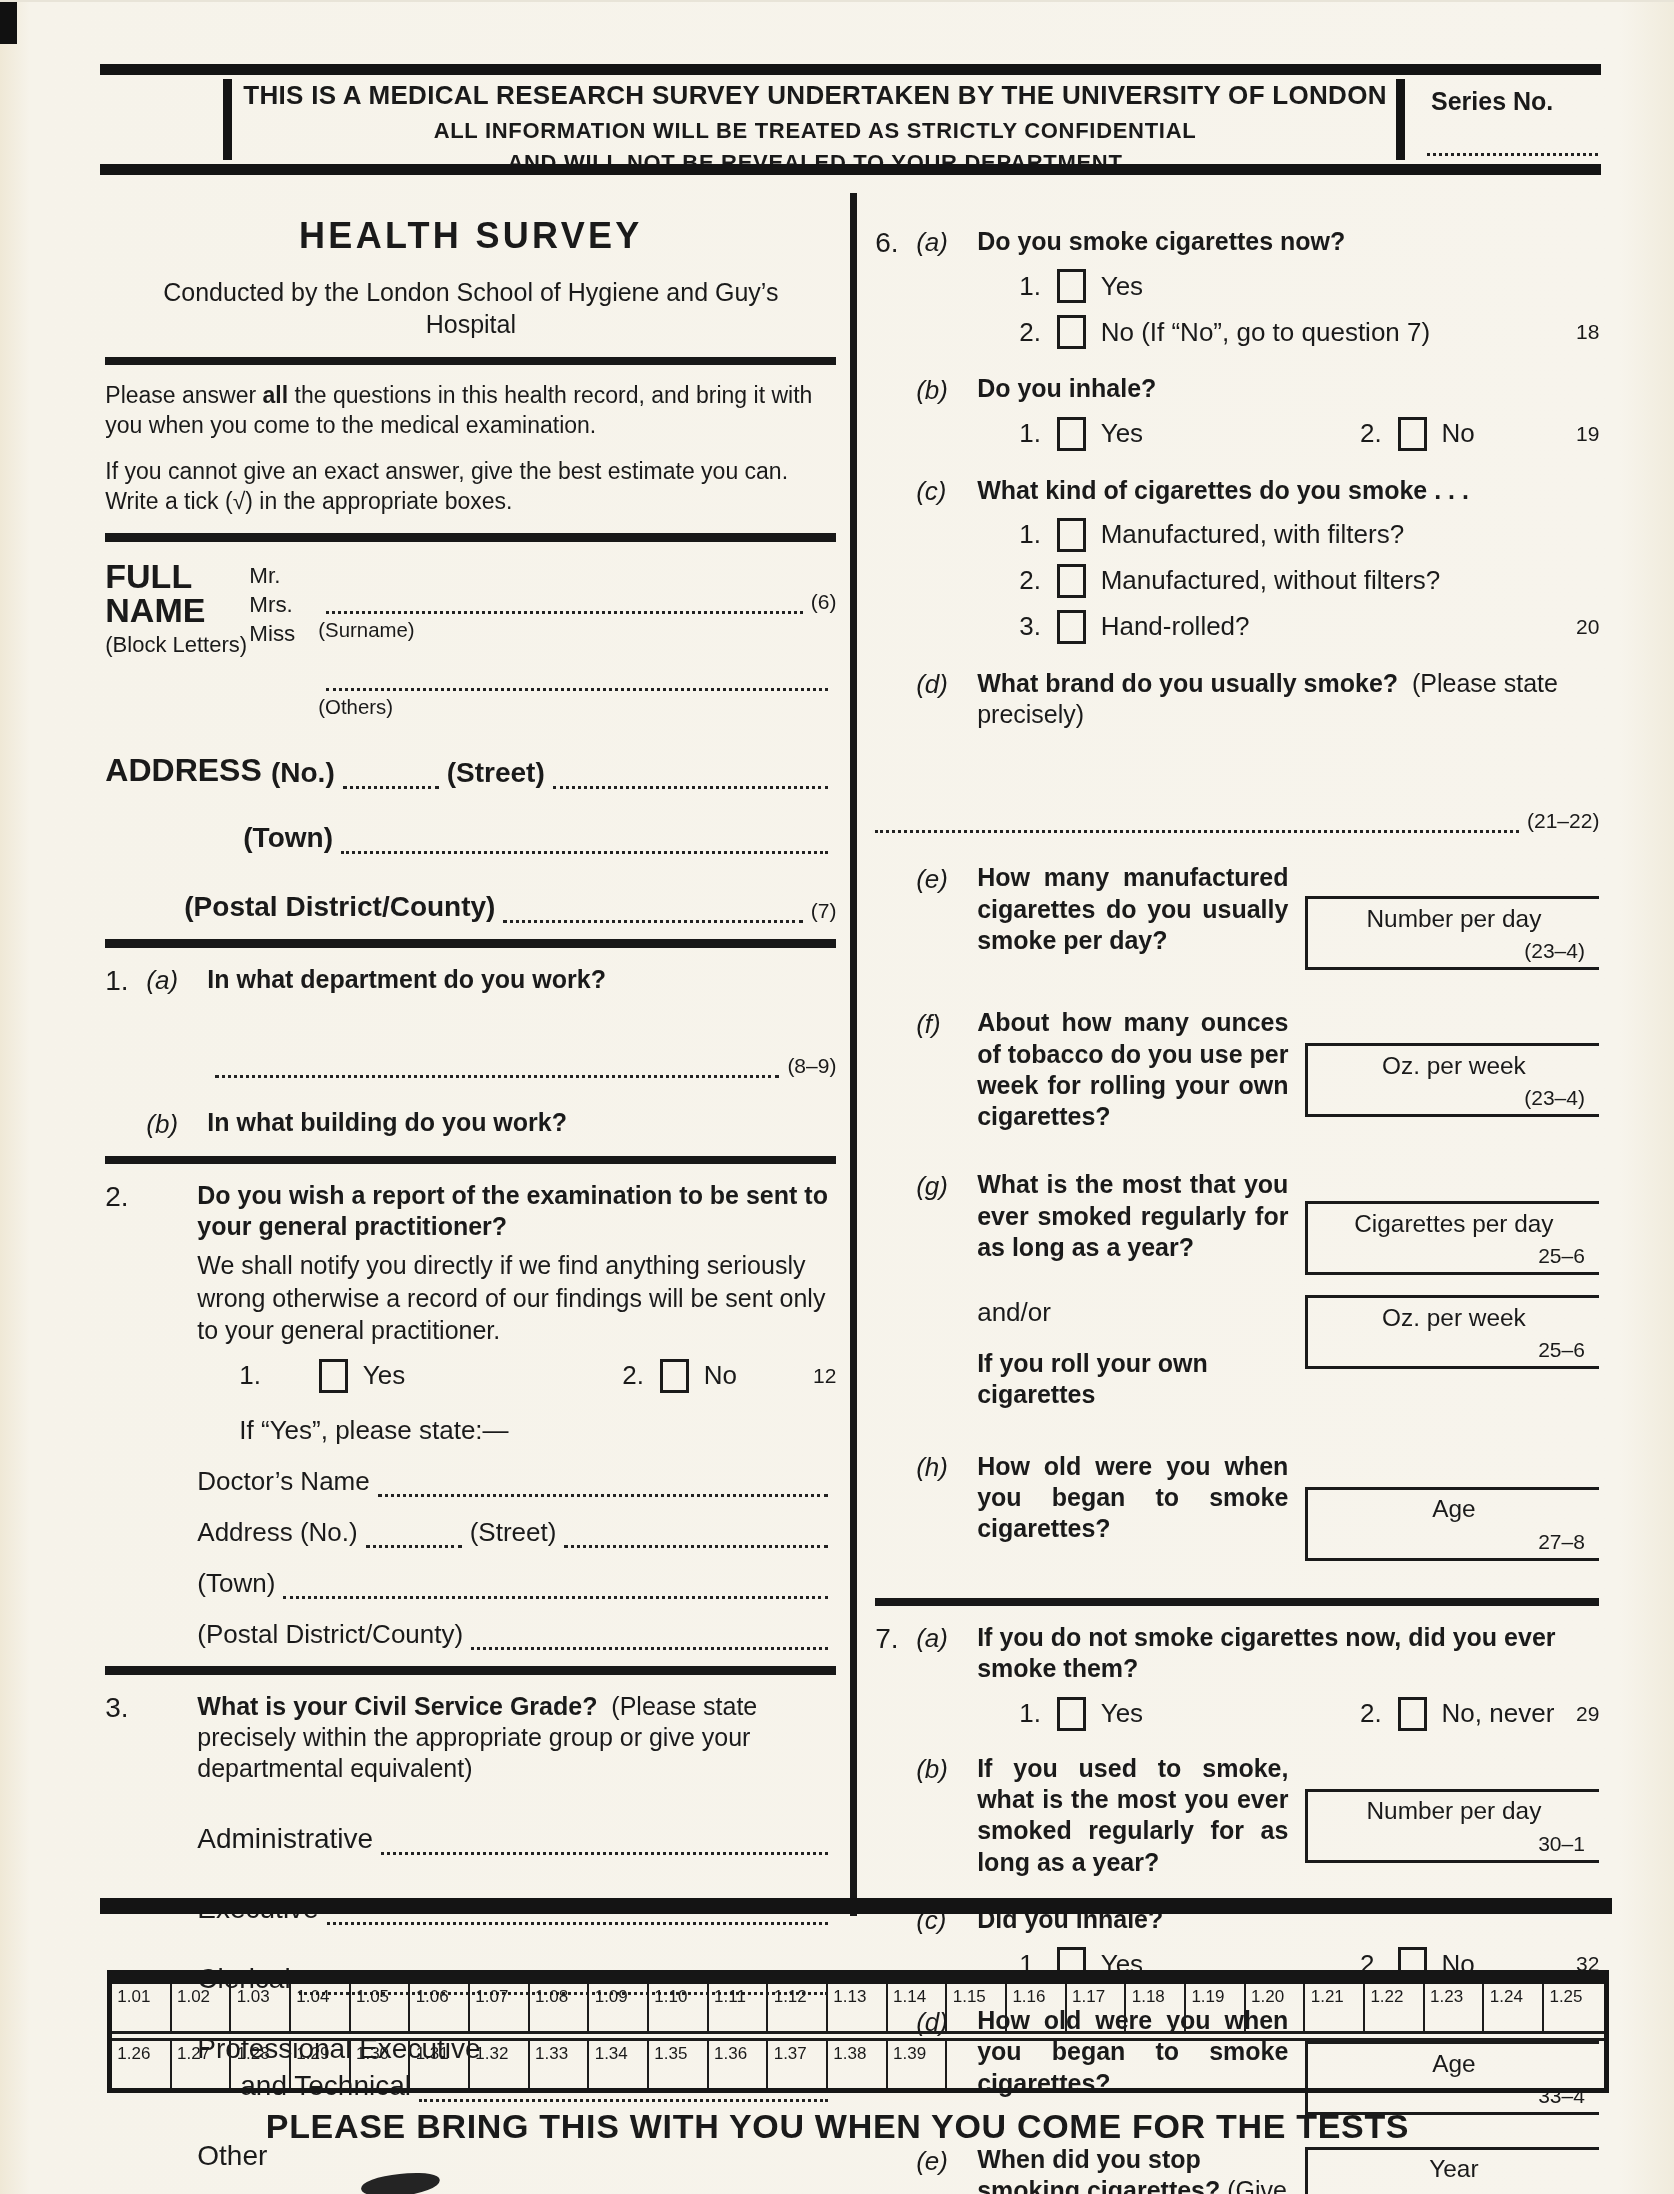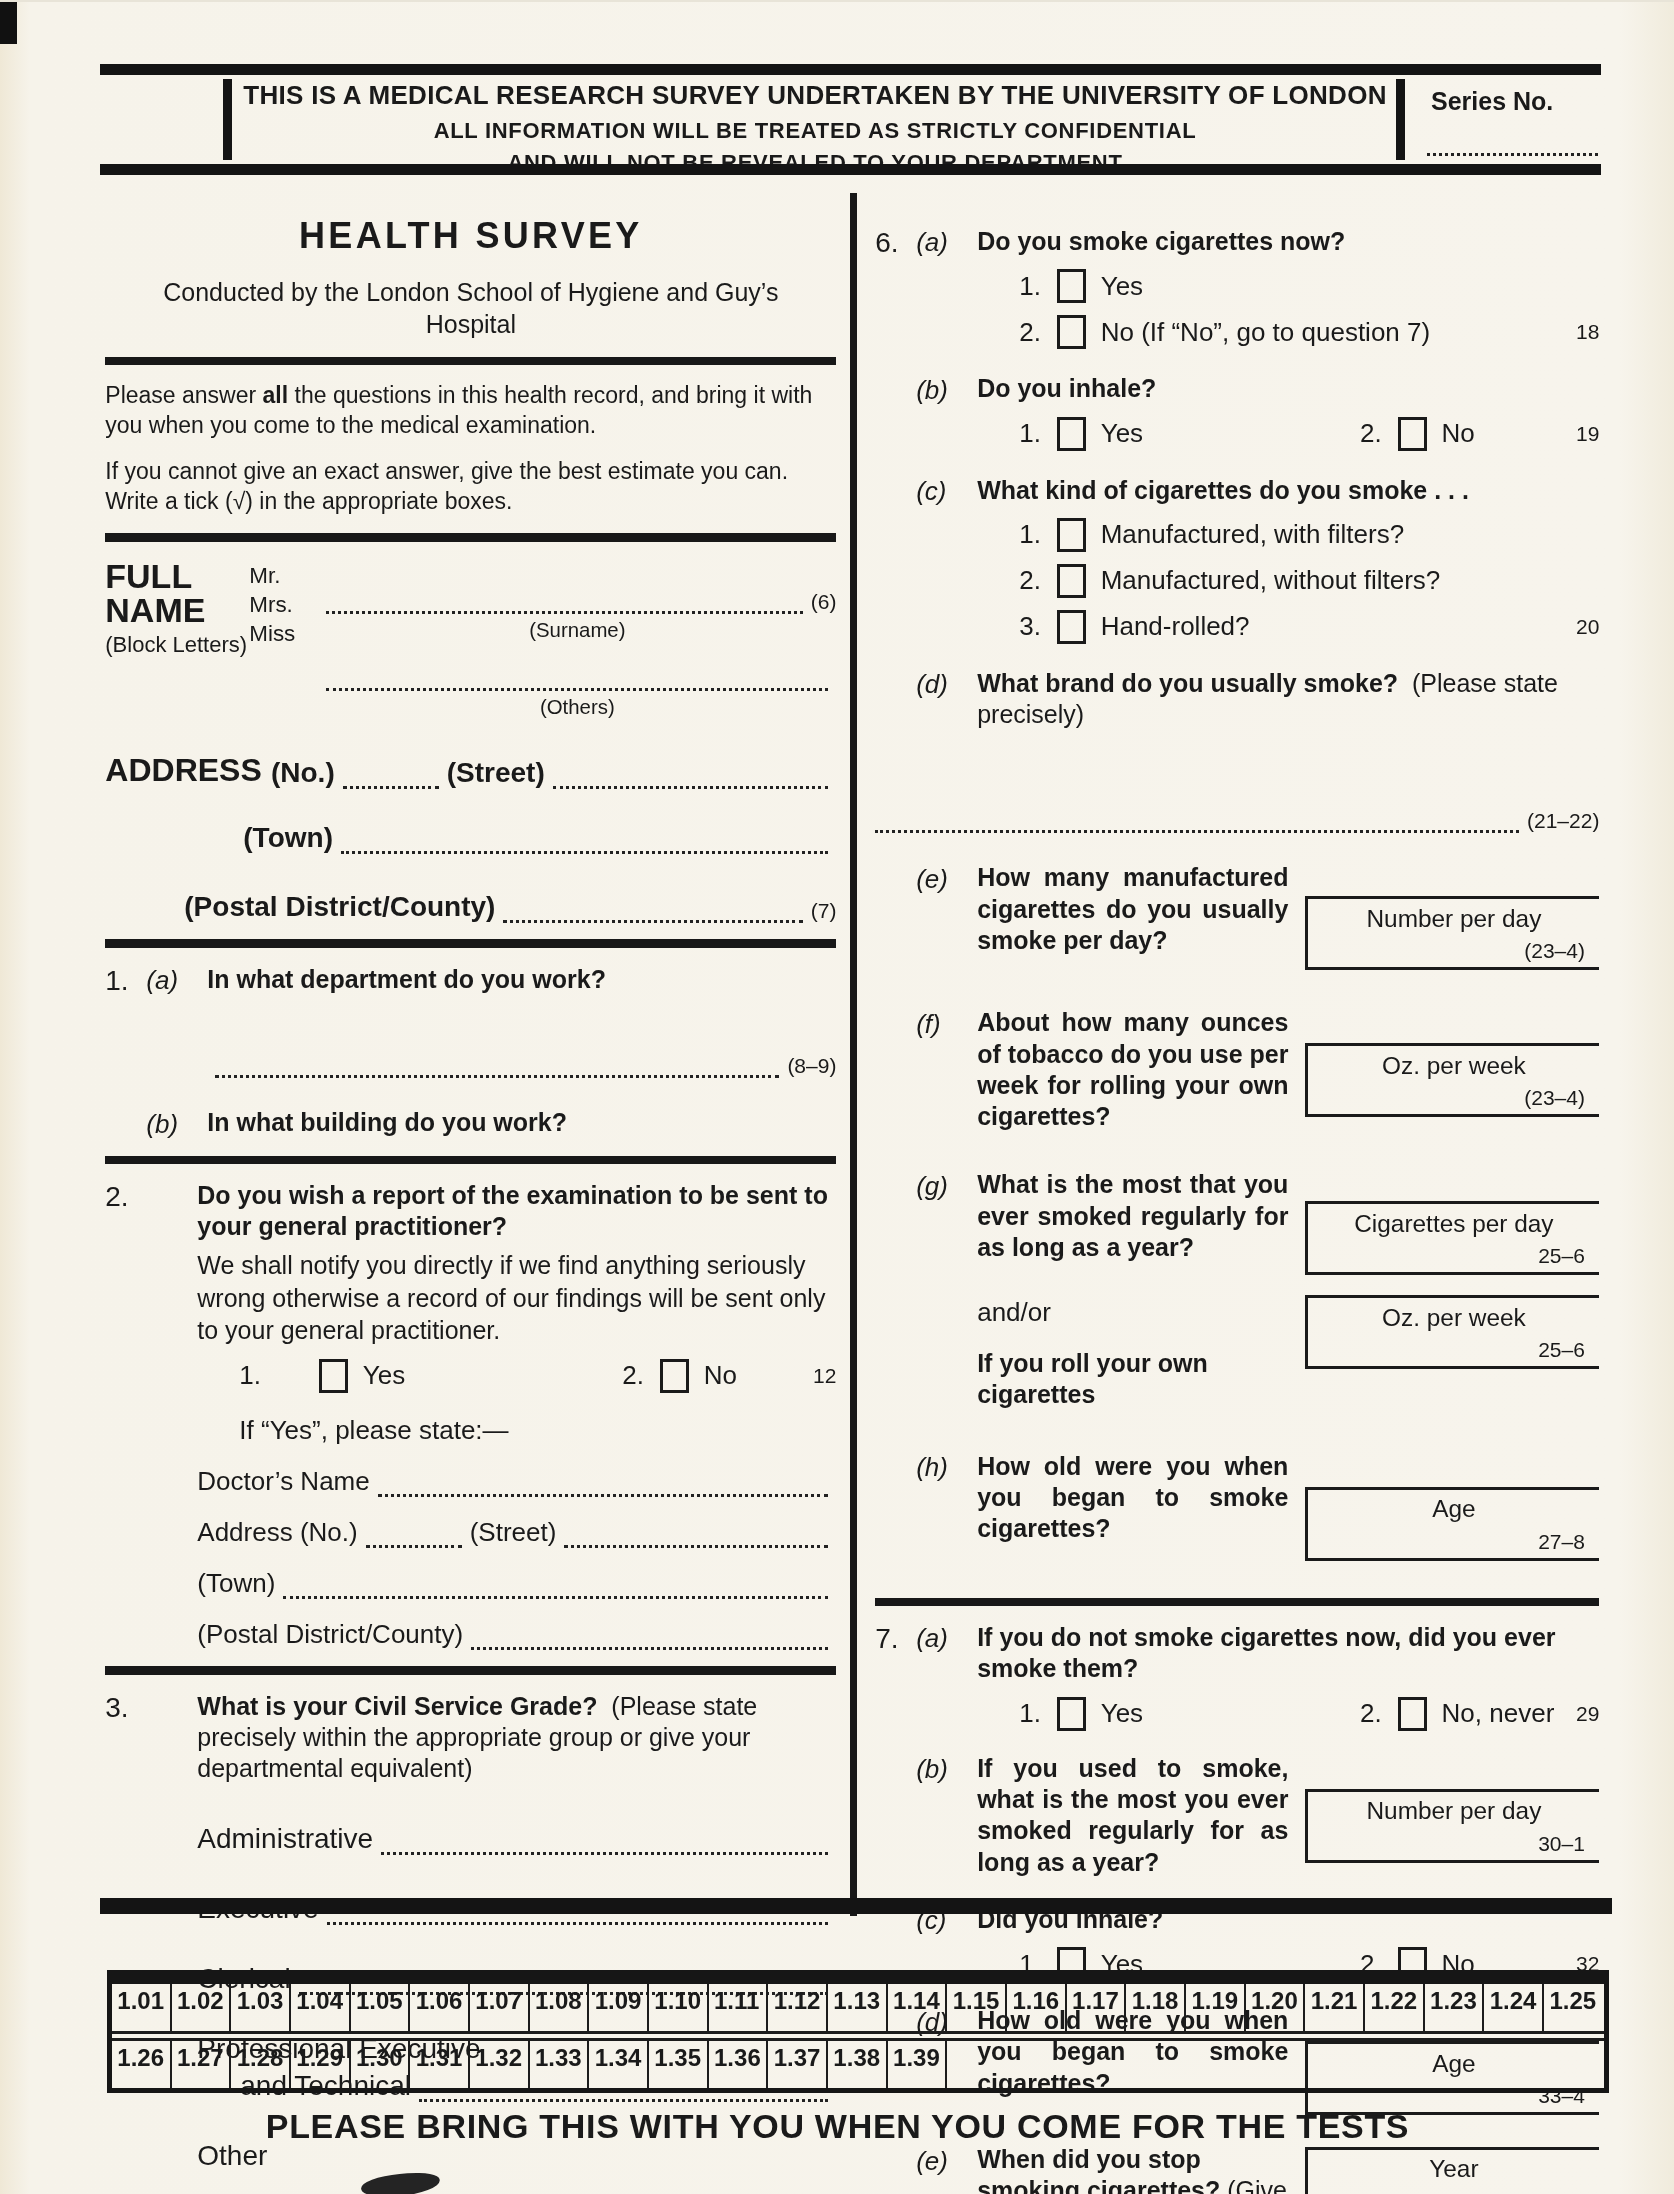--- a/index.html
+++ b/index.html
@@ -56,35 +56,35 @@
   .sec-title{text-align:center;padding-top:22.4px}
   .hs-title{font-size:36px;font-weight:bold;letter-spacing:3.3px}
   .hs-sub{font-size:25px;line-height:1.3;max-width:646px;margin:18.4px auto 2.6px}
   
   .fullname{display:flex;margin-top:17px}
   .fn-left{width:144px;flex:none}
   .fn-big{font-size:34px;font-weight:bold;line-height:1.02}
   .fn-block{font-size:22px;margin-top:4px}
   .fn-titles{width:69px;flex:none;font-size:22.4px;line-height:1.3;padding-top:2.6px}
   .fn-lines{flex:1;padding-top:5.3px}
-  .fn-caption{text-align:center;font-size:20.4px;margin-top:5.3px}
+  .fn-caption{font-size:20.4px;margin-top:5.3px}
   .addr-row{display:flex;align-items:flex-end;margin-top:33px}
   .addr-big{font-size:32px;font-weight:bold;white-space:nowrap}
   .addr-label{font-size:28px;font-weight:bold;white-space:nowrap}
   .dots-short{flex:0 0 96px}
   
   .subline{display:flex;align-items:flex-end;margin-top:20px;font-size:26px}
   .subline .lbl{white-space:nowrap}
   
   .q3row{display:flex;align-items:flex-end;margin-top:38px;font-size:28px;margin-left:92px}
   .q3lbl{white-space:nowrap}
   
   .grid{position:absolute;left:107px;right:66px;top:1968px;border:5.3px solid #161616;border-top:14.5px solid #161616}
   .grow{display:flex;height:47px}
-  .gcell{flex:0 0 4%;border-right:2px solid #1c1c1c;font-size:24px;font-weight:bold;padding:2.6px 0 0 5.3px}
+  .gcell{flex:0 0 4%;border-right:2px solid #1c1c1c;font-size:17px;font-weight:normal;padding:2.6px 0 0 5.3px}
   .grow1 .gcell:last-child{border-right:none}
   .gsep{height:10px;border-top:3.3px solid #1c1c1c;border-bottom:3.3px solid #1c1c1c}
   .footer{position:absolute;left:0;right:0;top:2105px;text-align:center;font-size:34px;font-weight:bold;letter-spacing:0.7px}
   .scan-mark{position:absolute;left:0;top:0;width:17px;height:42px;background:#111}
   .scan-blob{position:absolute;left:361px;top:2172px;width:79px;height:22.4px;background:#242424;border-radius:50% 40% 55% 45%;transform:rotate(-5deg)}.mt90{margin-top:59px}
 </style>
 </head>
 <body>
 
 <div class="page">

